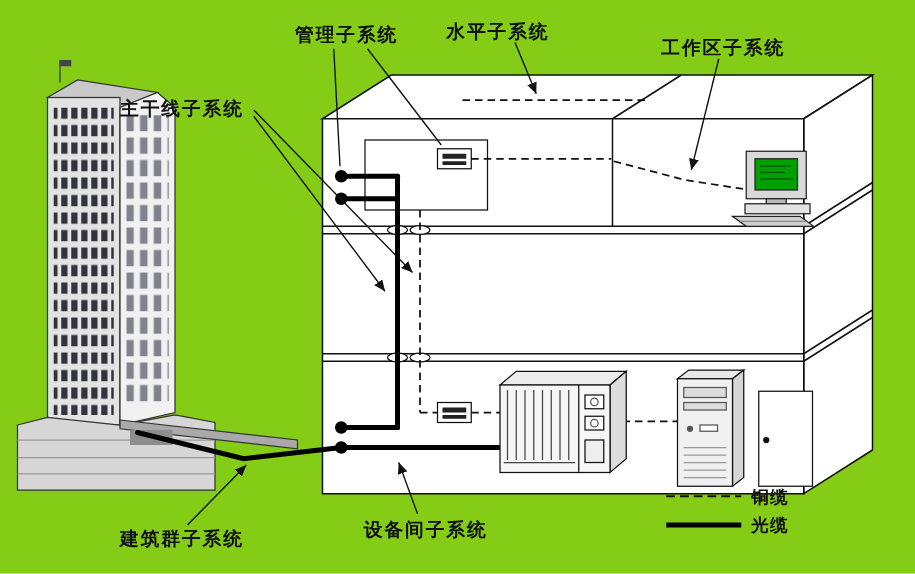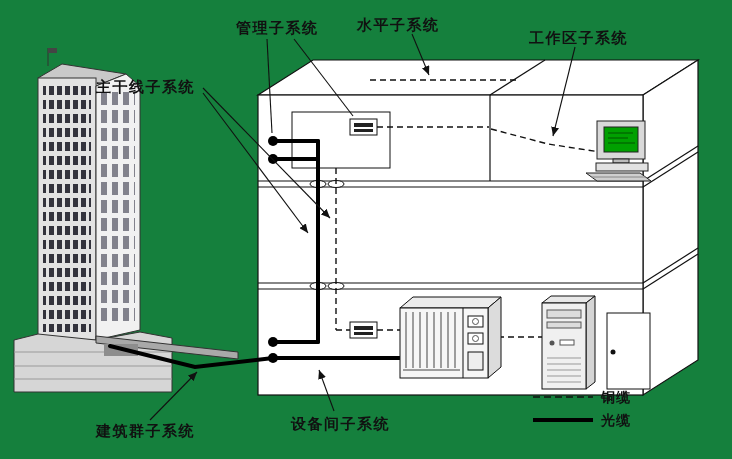--- a/index.html
+++ b/index.html
@@ -1,17 +1,17 @@
 <!DOCTYPE html>
 <html><head>
 <meta charset="utf-8">
 <style>
   html,body{margin:0;padding:0;background:#fff;}
   .stage{
-    position:relative;width:732px;height:459px;background:#15803d;overflow:hidden;
+    position:relative;width:732px;height:459px;background:#84cc16;overflow:hidden;
     font-family:Liberation Serif, serif;
   }
   .stage svg{position:absolute;left:0;top:0;}
   text.lbl{font-size:15px;font-weight:700;letter-spacing:1.5px;fill:#111;}
   text.lgd{font-size:14px;font-weight:700;letter-spacing:1px;fill:#111;}
 </style>
 </head>
 <body>
 
 <div class="stage">

